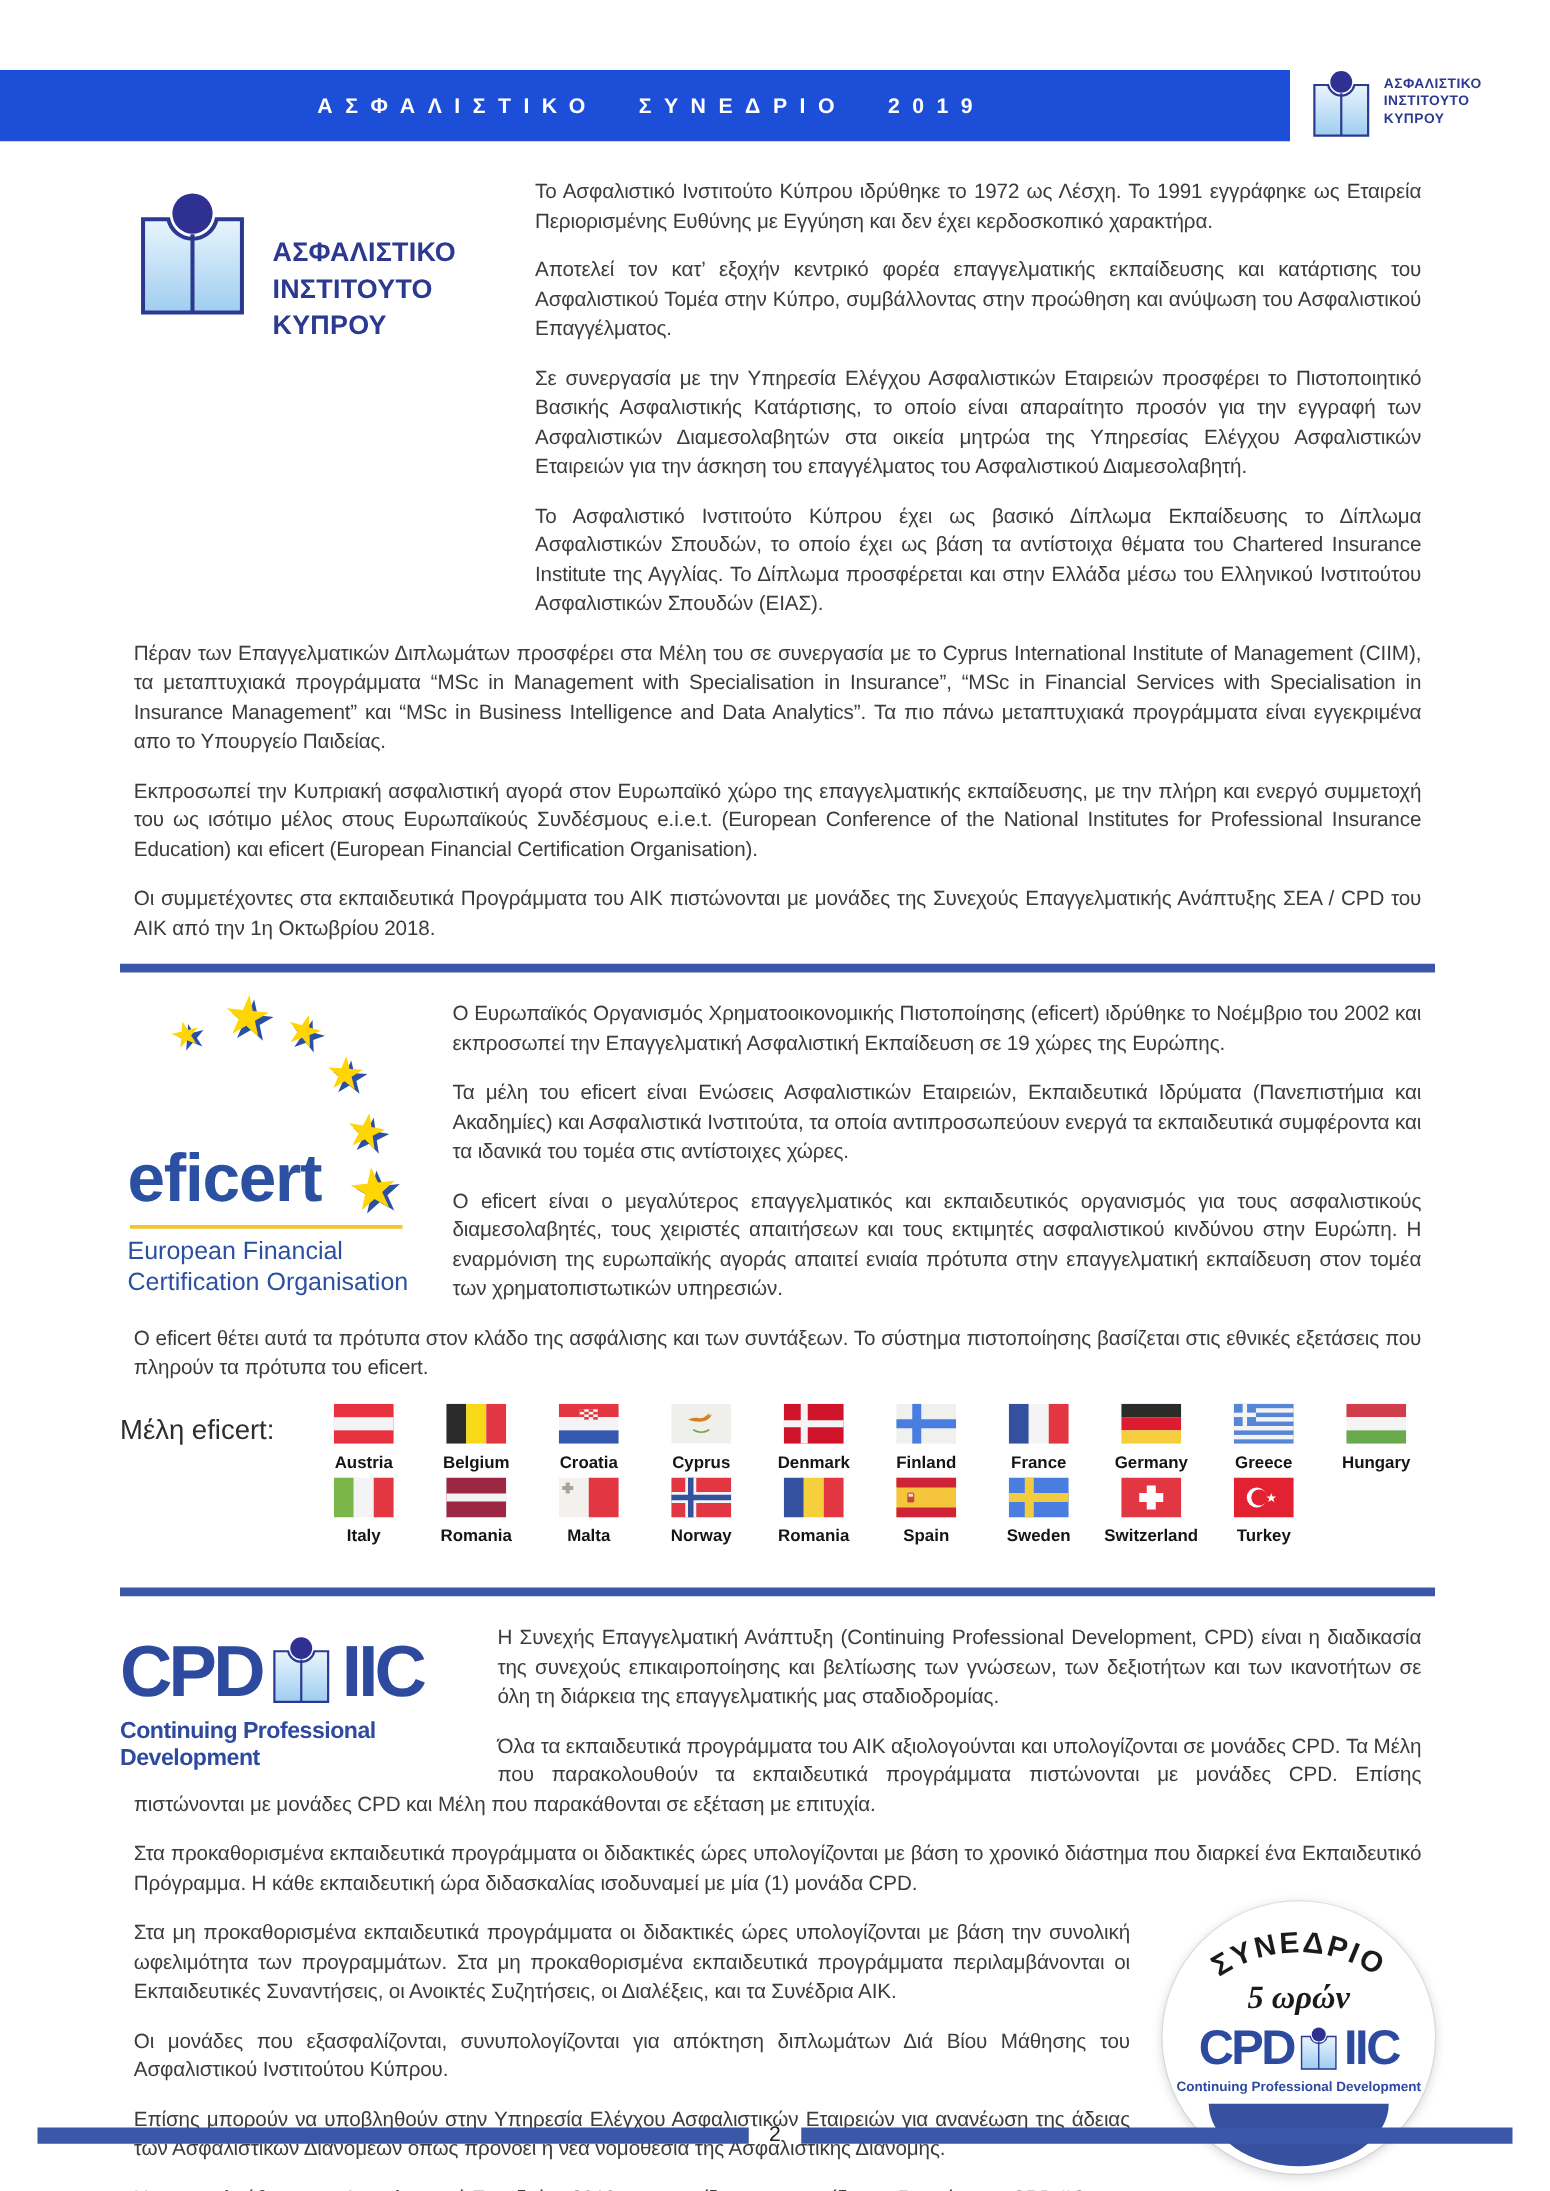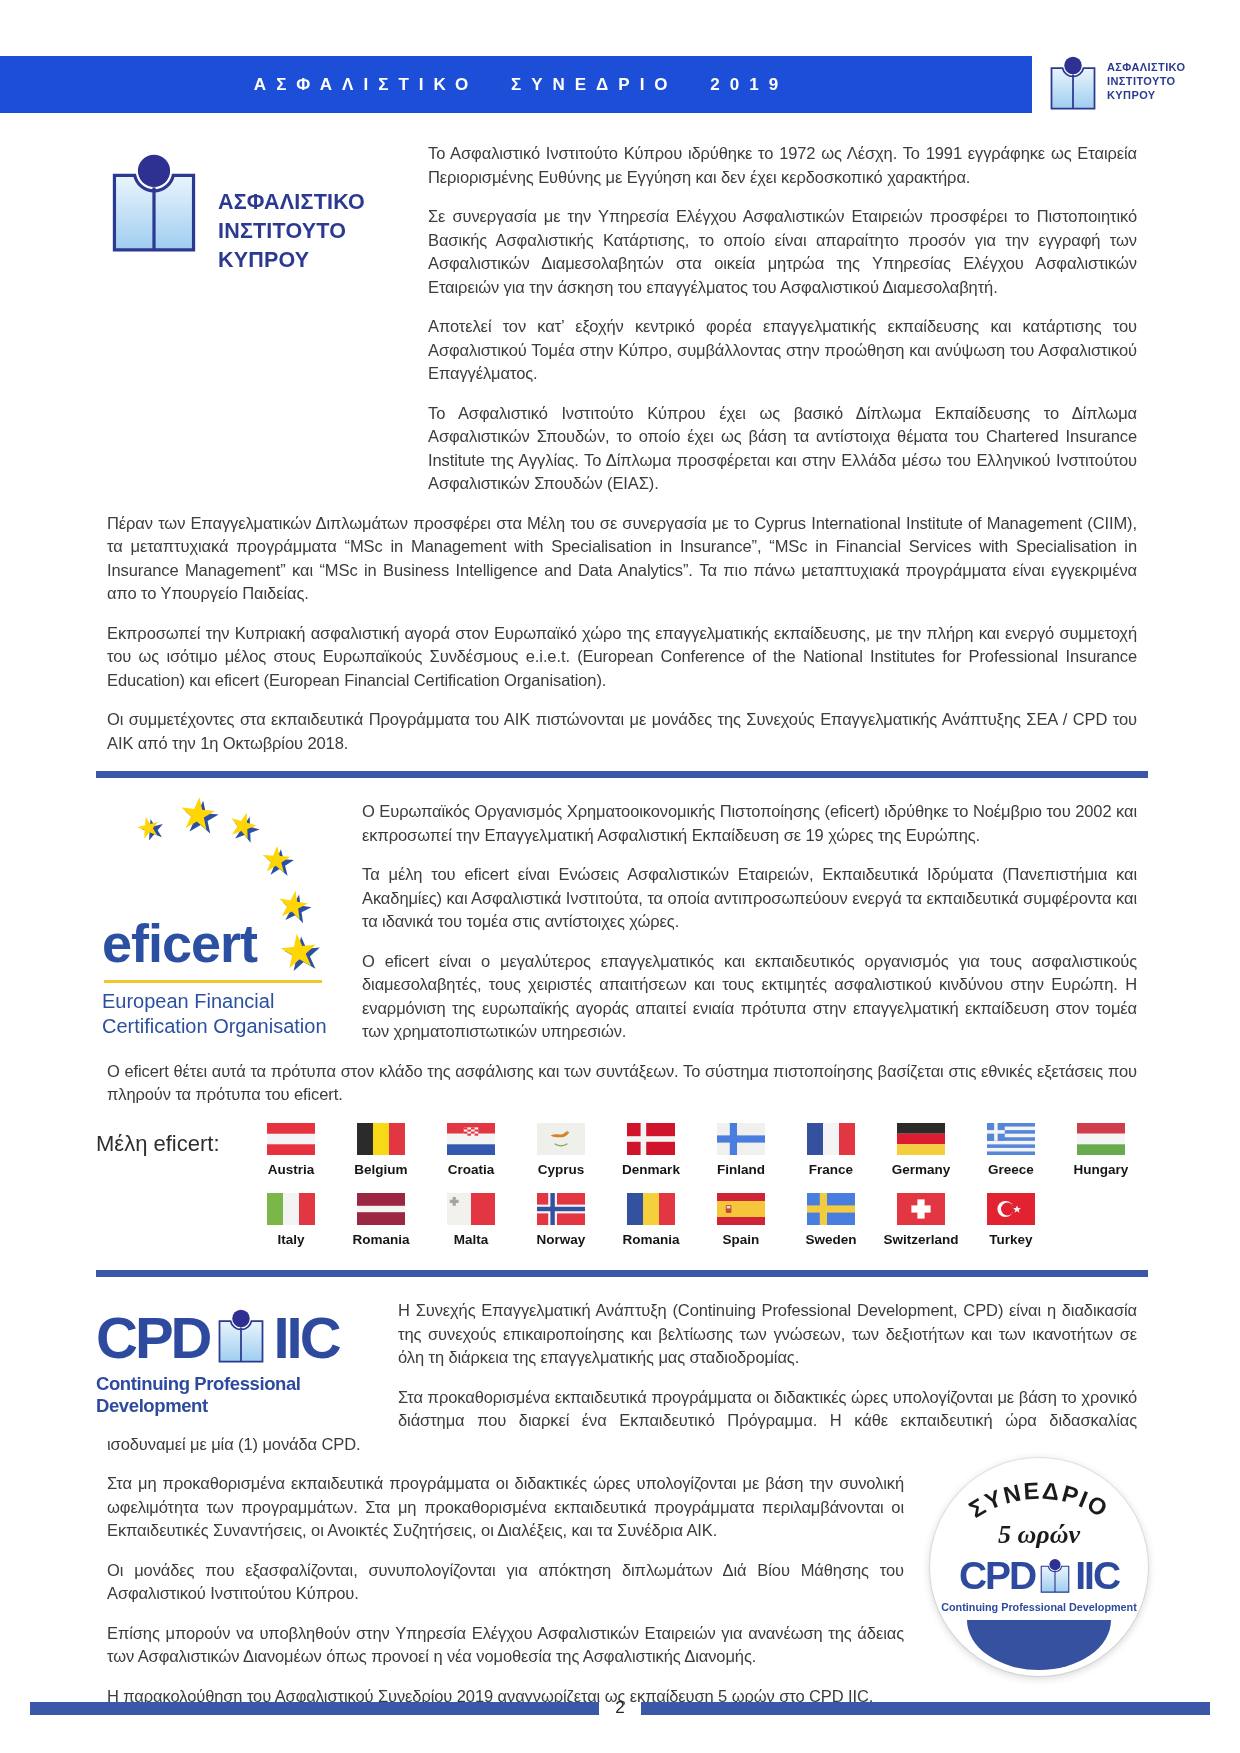--- a/index.html
+++ b/index.html
@@ -41,21 +41,21 @@
   .star.s5{left:180px;top:86px;font-size:38px;transform:rotate(10deg);}
   .star.s6{left:182px;top:128px;font-size:46px;transform:rotate(-6deg);}
   .eficert-name{position:absolute;left:6px;top:112px;font-size:54px;font-weight:bold;color:#2b50a1;letter-spacing:-1px;}
   .eficert-underline{position:absolute;left:8px;top:180px;width:218px;height:3px;background:#f5c431;}
   .eficert-sub{position:absolute;left:6px;font-size:20px;color:#2b50a1;}
   .eficert-sub.sub1{top:190px;}
   .eficert-sub.sub2{top:215px;}
 
   .members{display:flex;margin-top:8px;}
   .members-label{width:150px;font-size:22px;color:#2e2e2e;padding-top:8px;}
-  .members-grid{display:grid;grid-template-columns:repeat(10,90px);row-gap:16px;flex:1;}
+  .members-grid{display:grid;grid-template-columns:repeat(10,90px);row-gap:5px;flex:1;}
   .flag-cell{display:flex;flex-direction:column;align-items:center;}
   .flag{width:48px;height:32px;}
   .flag svg{width:100%;height:100%;display:block;}
   .flag-label{margin-top:7px;font-size:13.5px;font-weight:bold;color:#151515;white-space:nowrap;}
 
   
   .cpd-logo{float:left;width:288px;height:126px;margin-right:14px;padding-top:6px;}
   .cpd-row{display:flex;align-items:flex-end;gap:5px;}
   .cpd-word{font-size:58px;font-weight:bold;color:#2d4a9e;letter-spacing:-3px;line-height:0.86;}
   .cpd-icon{width:50px;height:58px;display:block;margin:0 2px;}
@@ -123,22 +123,22 @@
               <circle cx="50" cy="27" r="17.5" fill="#2e3192"></circle>
               <line x1="50" y1="45" x2="50" y2="113" stroke="#2b3990" stroke-width="3.5"></line>
             </svg></span>
         <div class="aik-text">
           <div>ΑΣΦΑΛΙΣΤΙΚΟ</div>
           <div>ΙΝΣΤΙΤΟΥΤΟ</div>
           <div>ΚΥΠΡΟΥ</div>
         </div>
       </div>
       <p>Το Ασφαλιστικό Ινστιτούτο Κύπρου ιδρύθηκε το 1972 ως Λέσχη. Το 1991 εγγράφηκε ως Εταιρεία Περιορισμένης Ευθύνης με Εγγύηση και δεν έχει κερδοσκοπικό χαρακτήρα.</p>
+      <p>Αποτελεί τον κατ’ εξοχήν κεντρικό φορέα επαγγελματικής εκπαίδευσης και κατάρτισης του Ασφαλιστικού Τομέα στην Κύπρο, συμβάλλοντας στην προώθηση και ανύψωση του Ασφαλιστικού Επαγγέλματος.</p>
       <p>Σε συνεργασία με την Υπηρεσία Ελέγχου Ασφαλιστικών Εταιρειών προσφέρει το Πιστοποιητικό Βασικής Ασφαλιστικής Κατάρτισης, το οποίο είναι απαραίτητο προσόν για την εγγραφή των Ασφαλιστικών Διαμεσολαβητών στα οικεία μητρώα της Υπηρεσίας Ελέγχου Ασφαλιστικών Εταιρειών για την άσκηση του επαγγέλματος του Ασφαλιστικού Διαμεσολαβητή.</p>
-      <p>Αποτελεί τον κατ’ εξοχήν κεντρικό φορέα επαγγελματικής εκπαίδευσης και κατάρτισης του Ασφαλιστικού Τομέα στην Κύπρο, συμβάλλοντας στην προώθηση και ανύψωση του Ασφαλιστικού Επαγγέλματος.</p>
       <p>Το Ασφαλιστικό Ινστιτούτο Κύπρου έχει ως βασικό Δίπλωμα Εκπαίδευσης το Δίπλωμα Ασφαλιστικών Σπουδών, το οποίο έχει ως βάση τα αντίστοιχα θέματα του Chartered Insurance Institute της Αγγλίας. Το Δίπλωμα προσφέρεται και στην Ελλάδα μέσω του Ελληνικού Ινστιτούτου Ασφαλιστικών Σπουδών (ΕΙΑΣ).</p>
       <p>Πέραν των Επαγγελματικών Διπλωμάτων προσφέρει στα Μέλη του σε συνεργασία με το Cyprus International Institute of Management (CIIM), τα μεταπτυχιακά προγράμματα “MSc in Management with Specialisation in Insurance”, “MSc in Financial Services with Specialisation in Insurance Management” και “MSc in Business Intelligence and Data Analytics”. Τα πιο πάνω μεταπτυχιακά προγράμματα είναι εγγεκριμένα απο το Υπουργείο Παιδείας.</p>
       <p>Εκπροσωπεί την Κυπριακή ασφαλιστική αγορά στον Ευρωπαϊκό χώρο της επαγγελματικής εκπαίδευσης, με την πλήρη και ενεργό συμμετοχή του ως ισότιμο μέλος στους Ευρωπαϊκούς Συνδέσμους e.i.e.t. (European Conference of the National Institutes for Professional Insurance Education) και eficert (European Financial Certification Organisation).</p>
       <p>Οι συμμετέχοντες στα εκπαιδευτικά Προγράμματα του ΑΙΚ πιστώνονται με μονάδες της Συνεχούς Επαγγελματικής Ανάπτυξης ΣΕΑ / CPD του ΑΙΚ από την 1η Οκτωβρίου 2018.</p>
     </section>
 
     <div class="divider"></div>
 
     <section class="sec sec-eficert">
       <div class="eficert-logo">
@@ -390,20 +390,21 @@
                 </defs>
                 <path d="M7 32 L29 32 A 21.5 21.5 0 0 0 71 32 L93 32 L93 113 L7 113 Z" fill="url(#bgrad2)" stroke="#2b3990" stroke-width="3.5"></path>
                 <circle cx="50" cy="27" r="17.5" fill="#2e3192"></circle>
                 <line x1="50" y1="45" x2="50" y2="113" stroke="#2b3990" stroke-width="3.5"></line>
               </svg></span>
           <span class="cpd-word">IIC</span>
         </div>
         <div class="cpd-sub">Continuing Professional Development</div>
       </div>
       <p>Η Συνεχής Επαγγελματική Ανάπτυξη (Continuing Professional Development, CPD) είναι η διαδικασία της συνεχούς επικαιροποίησης και βελτίωσης των γνώσεων, των δεξιοτήτων και των ικανοτήτων σε όλη τη διάρκεια της επαγγελματικής μας σταδιοδρομίας.</p>
+      <p>Όλα τα εκπαιδευτικά προγράμματα του ΑΙΚ αξιολογούνται και υπολογίζονται σε μονάδες CPD. Τα Μέλη που παρακολουθούν τα εκπαιδευτικά προγράμματα πιστώνονται με μονάδες CPD. Επίσης πιστώνονται με μονάδες CPD και Μέλη που παρακάθονται σε εξέταση με επιτυχία.</p>
       <p>Στα προκαθορισμένα εκπαιδευτικά προγράμματα οι διδακτικές ώρες υπολογίζονται με βάση το χρονικό διάστημα που διαρκεί ένα Εκπαιδευτικό Πρόγραμμα. Η κάθε εκπαιδευτική ώρα διδασκαλίας ισοδυναμεί με μία (1) μονάδα CPD.</p>
 
       <div class="badge">
         <svg class="badge-arc" viewBox="0 0 200 70">
           <path id="arcpath" d="M 20 64 A 118 118 0 0 1 180 64" fill="none"></path>
           <text><textPath href="#arcpath" startOffset="50%" text-anchor="middle">ΣΥΝΕΔΡΙΟ</textPath></text>
         </svg>
         <div class="badge-hours">5 ωρών</div>
         <div class="badge-logo">
           <span class="badge-word">CPD</span>

